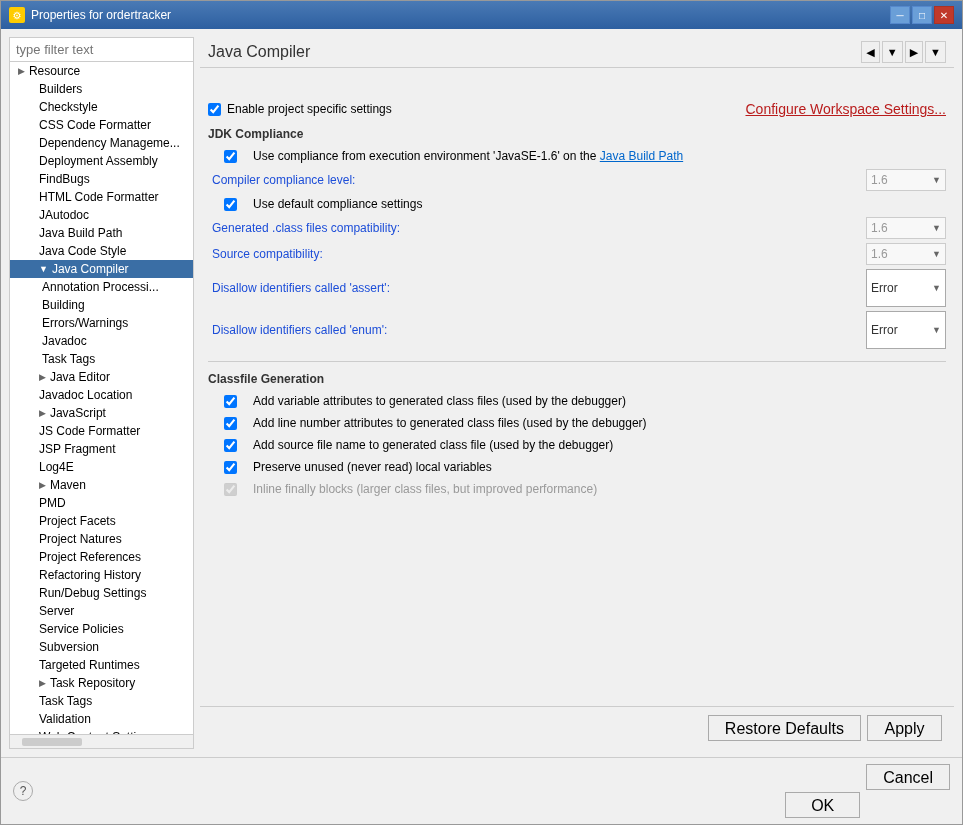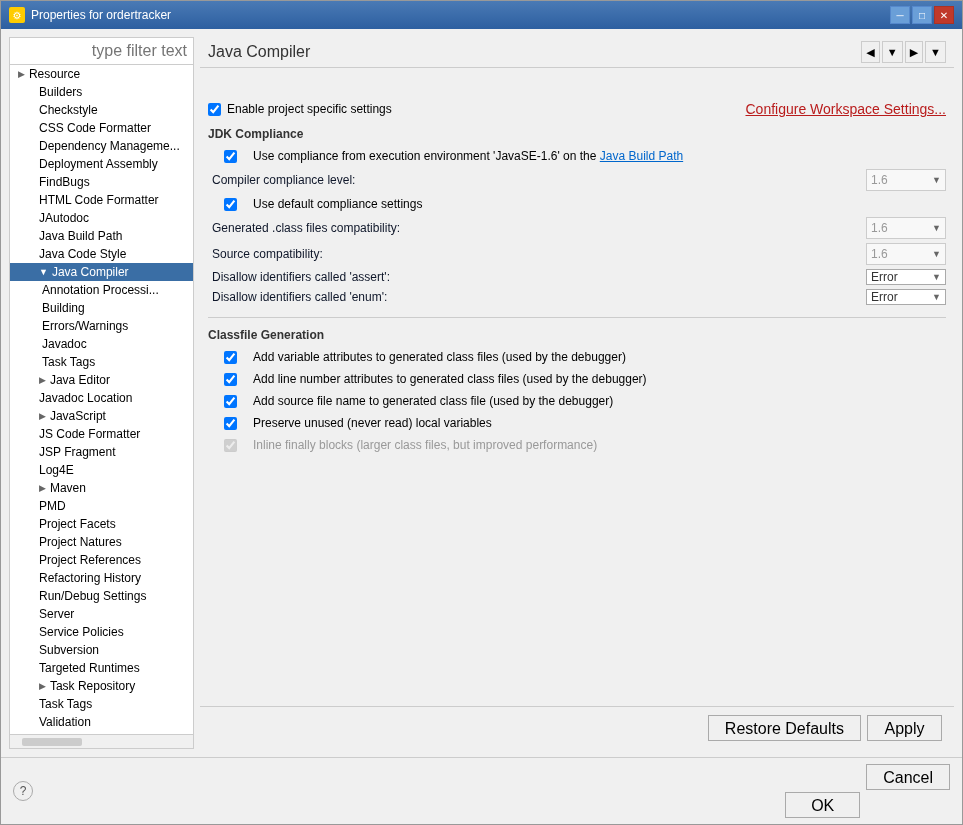--- a/index.html
+++ b/index.html
@@ -86,24 +86,23 @@
       display: flex;
       flex-direction: column;
       border: 1px solid #ccc;
       background: white;
     }
     .filter-input {
       width: 100%;
       padding: 4px 6px;
       border: none;
       border-bottom: 1px solid #ccc;
-      font-size: 16px;
+      font-size: 13px;
       color: #b91c1c;
       outline: none;
-      text-align: right;
     }
     .tree-area {
       flex: 1;
       overflow-y: auto;
       font-size: 12px;
     }
     .tree-item {
       padding: 2px 4px 2px 8px;
       cursor: pointer;
       white-space: nowrap;
@@ -203,39 +202,39 @@
       height: 13px;
       margin: 0;
     }
     .field-row {
       display: flex;
       align-items: center;
       margin-bottom: 4px;
     }
     .field-label {
       flex: 1;
-      color: #0f172a;
+      color: #1d4ed8;
       padding-left: 4px;
       font-size: 12px;
     }
     .field-select {
       width: 80px;
       height: 22px;
       border: 1px solid #ccc;
       background: #f8f8f8;
       font-size: 12px;
       color: #999;
       padding: 0 4px;
       display: flex;
       align-items: center;
       justify-content: space-between;
     }
     .field-select-active {
       width: 80px;
-      height: 16px;
+      height: 38px;
       border: 1px solid #aaa;
       background: white;
       font-size: 12px;
       color: #333;
       padding: 0 4px;
       display: flex;
       align-items: center;
       justify-content: space-between;
       cursor: pointer;
     }

